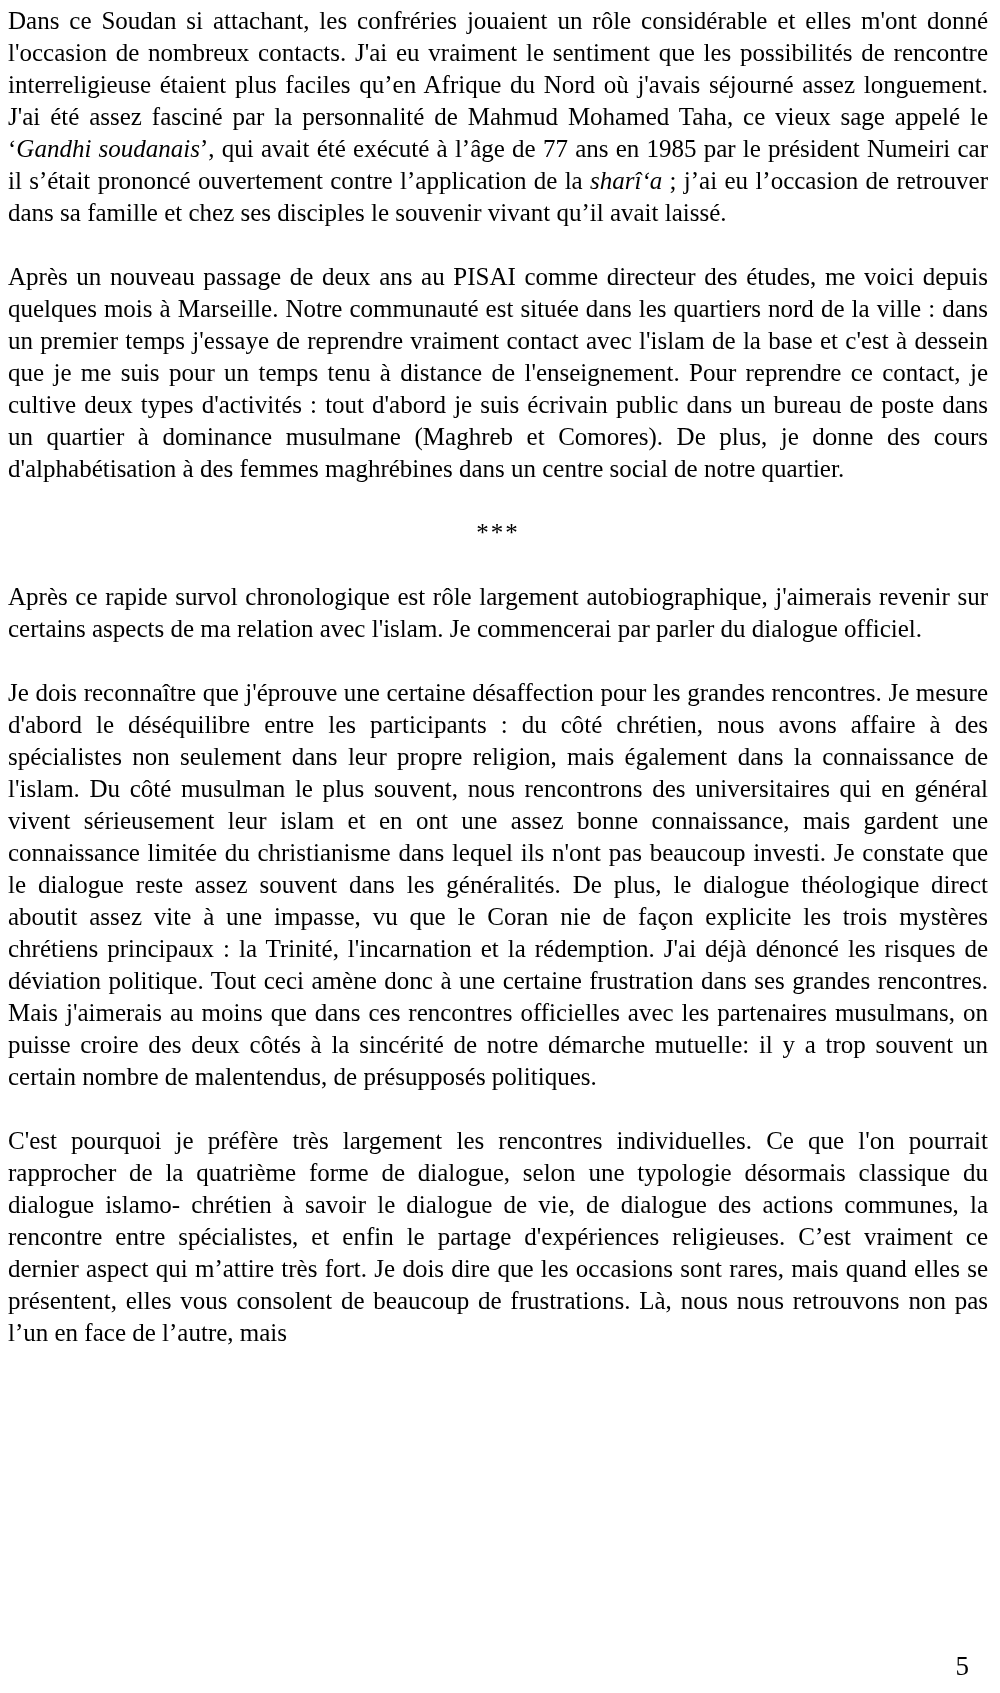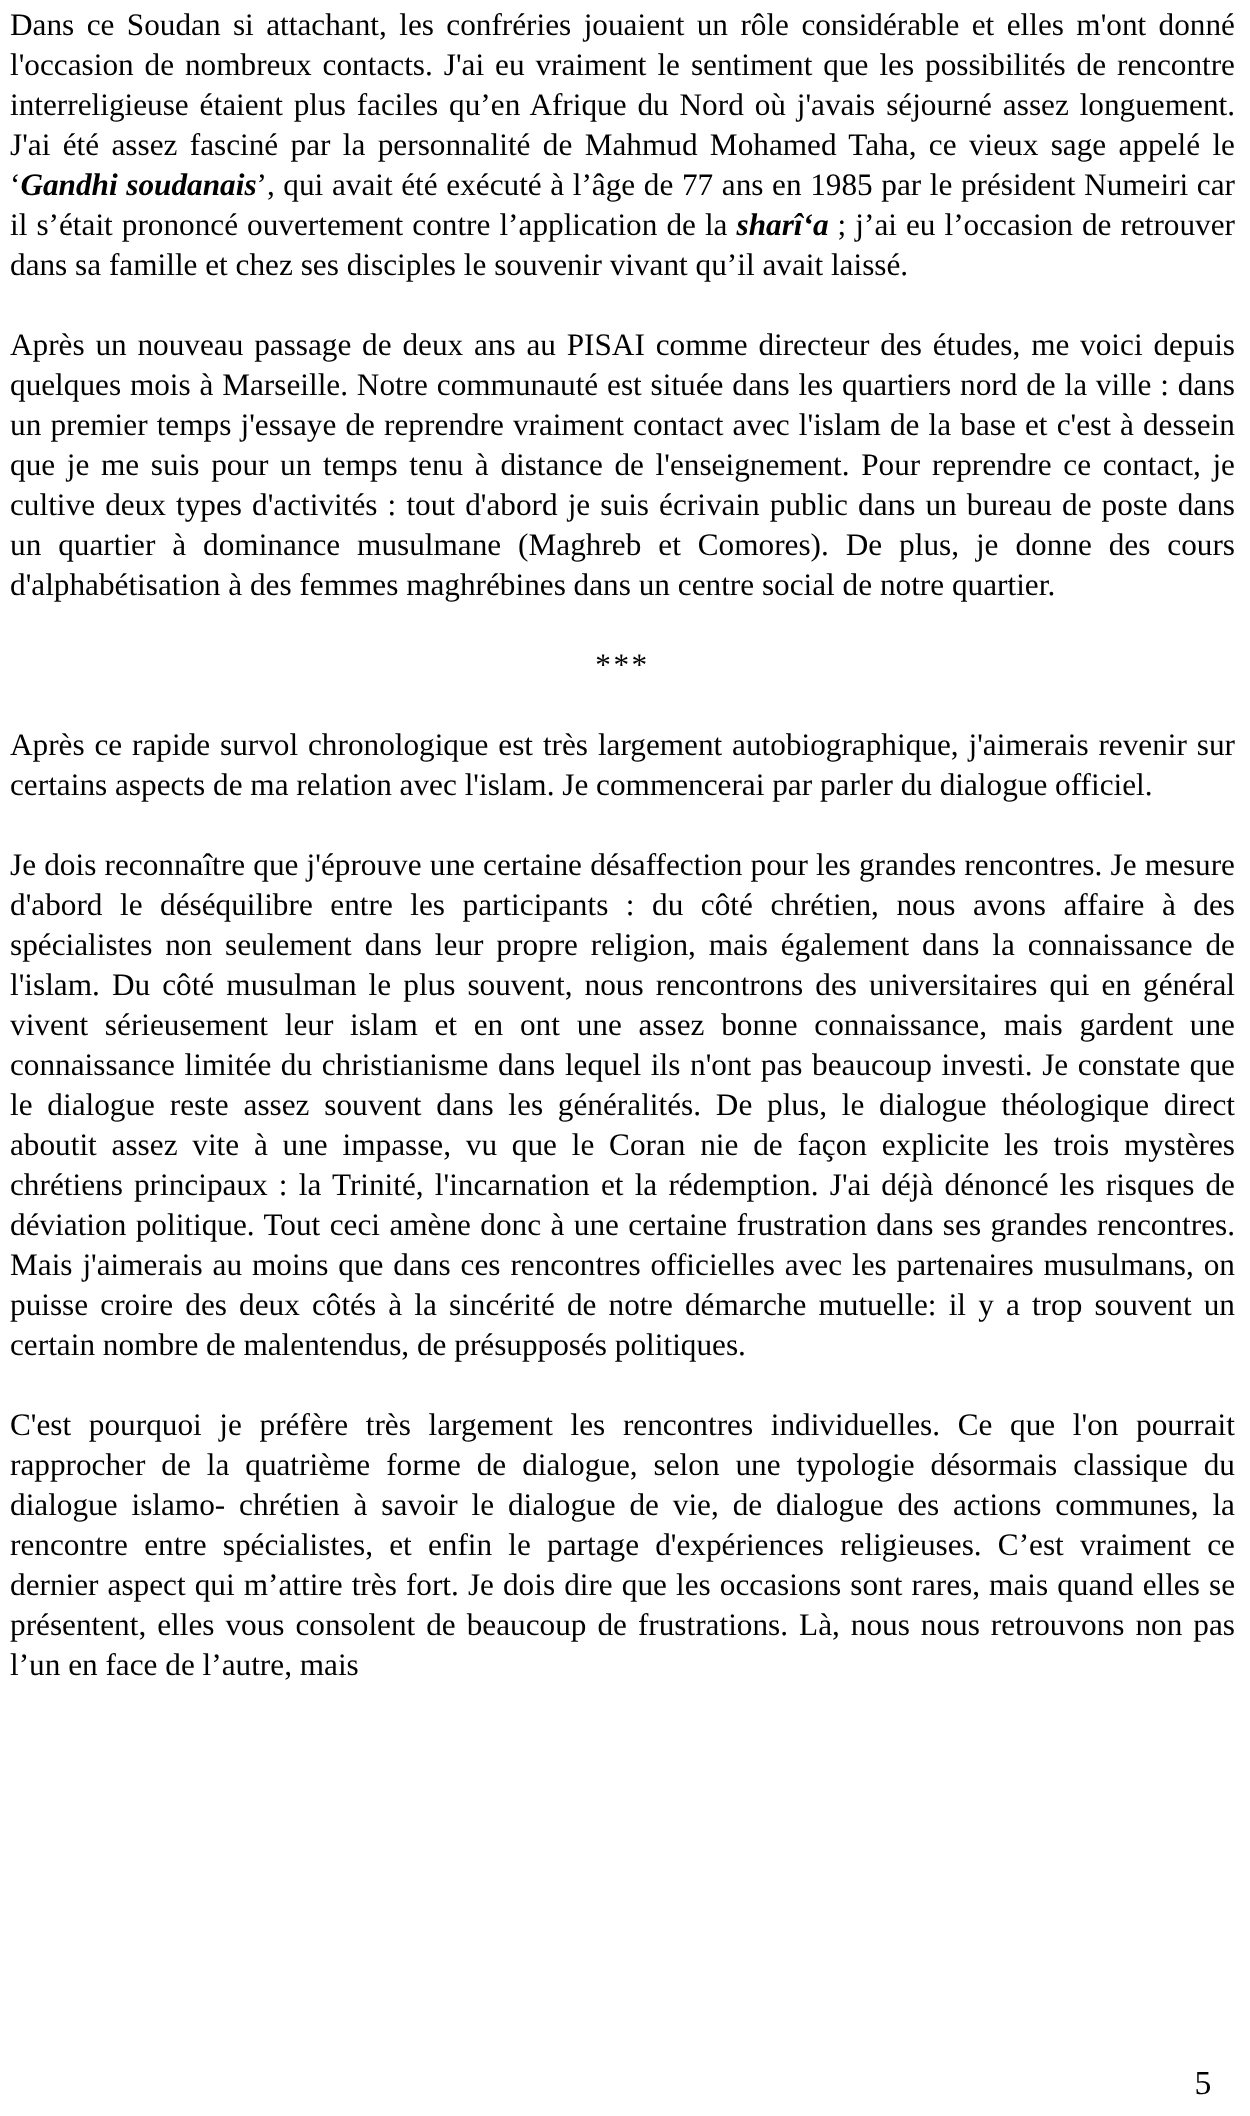--- a/index.html
+++ b/index.html
@@ -31,21 +31,20 @@
     padding: 0;
   }
   .separator {
     margin: 0 0 32px 0;
     padding: 0;
     text-align: center;
     letter-spacing: 2px;
   }
   em {
     font-style: italic;
-    font-weight: bold;
   }
   .page-number {
     position: absolute;
     top: 1650px;
     right: 31px;
     font-size: 27px;
     line-height: 32px;
   }
 </style>
 </head>
@@ -54,21 +53,21 @@
 <div class="page">
   <div class="text-block">
 
 
     <p class="para"><span>Dans ce Soudan si attachant, les confréries jouaient un rôle considérable et elles m'ont donné l'occasion de nombreux contacts. J'ai eu vraiment le sentiment que les possibilités de rencontre interreligieuse étaient plus faciles qu’en Afrique du Nord où j'avais séjourné assez longuement. J'ai été assez fasciné par la personnalité de Mahmud Mohamed Taha, ce vieux sage appelé le ‘</span><em>Gandhi soudanais</em><span>’, qui avait été exécuté à l’âge de 77 ans en 1985 par le président Numeiri car il s’était prononcé ouvertement contre l’application de la </span><em>sharî‘a</em><span> ; j’ai eu l’occasion de retrouver dans sa famille et chez ses disciples le souvenir vivant qu’il avait laissé.</span></p>
 
     <p class="para"><span>Après un nouveau passage de deux ans au PISAI comme directeur des études, me voici depuis quelques mois à Marseille. Notre communauté est située dans les quartiers nord de la ville : dans un premier temps j'essaye de reprendre vraiment contact avec l'islam de la base et c'est à dessein que je me suis pour un temps tenu à distance de l'enseignement. Pour reprendre ce contact, je cultive deux types d'activités : tout d'abord je suis écrivain public dans un bureau de poste dans un quartier à dominance musulmane (Maghreb et Comores). De plus, je donne des cours d'alphabétisation à des femmes maghrébines dans un centre social de notre quartier.</span></p>
 
     <p class="separator">***</p>
 
-    <p class="para"><span>Après ce rapide survol chronologique est très largement autobiographique, j'aimerais revenir sur certains aspects de ma relation avec l'islam. Je commencerai par parler du dialogue officiel.</span></p>
+    <p class="para"><span>Après ce rapide survol chronologique est rôle largement autobiographique, j'aimerais revenir sur certains aspects de ma relation avec l'islam. Je commencerai par parler du dialogue officiel.</span></p>
 
     <p class="para"><span>Je dois reconnaître que j'éprouve une certaine désaffection pour les grandes rencontres. Je mesure d'abord le déséquilibre entre les participants : du côté chrétien, nous avons affaire à des spécialistes non seulement dans leur propre religion, mais également dans la connaissance de l'islam. Du côté musulman le plus souvent, nous rencontrons des universitaires qui en général vivent sérieusement leur islam et en ont une assez bonne connaissance, mais gardent une connaissance limitée du christianisme dans lequel ils n'ont pas beaucoup investi. Je constate que le dialogue reste assez souvent dans les généralités. De plus, le dialogue théologique direct aboutit assez vite à une impasse, vu que le Coran nie de façon explicite les trois mystères chrétiens principaux : la Trinité, l'incarnation et la rédemption. J'ai déjà dénoncé les risques de déviation politique. Tout ceci amène donc à une certaine frustration dans ses grandes rencontres. Mais j'aimerais au moins que dans ces rencontres officielles avec les partenaires musulmans, on puisse croire des deux côtés à la sincérité de notre démarche mutuelle: il y a trop souvent un certain nombre de malentendus, de présupposés politiques.</span></p>
 
     <p class="para"><span>C'est pourquoi je préfère très largement les rencontres individuelles. Ce que l'on pourrait rapprocher de la quatrième forme de dialogue, selon une typologie désormais classique du dialogue islamo- chrétien à savoir le dialogue de vie, de dialogue des actions communes, la rencontre entre spécialistes, et enfin le partage d'expériences religieuses.  C’est vraiment ce dernier aspect qui m’attire très fort. Je dois dire que les occasions sont rares, mais quand elles se présentent, elles vous consolent de beaucoup de frustrations. Là, nous nous retrouvons non pas l’un en face de l’autre, mais</span></p>
 
   </div>
 
   <div class="page-number">5</div>
 </div>
 

